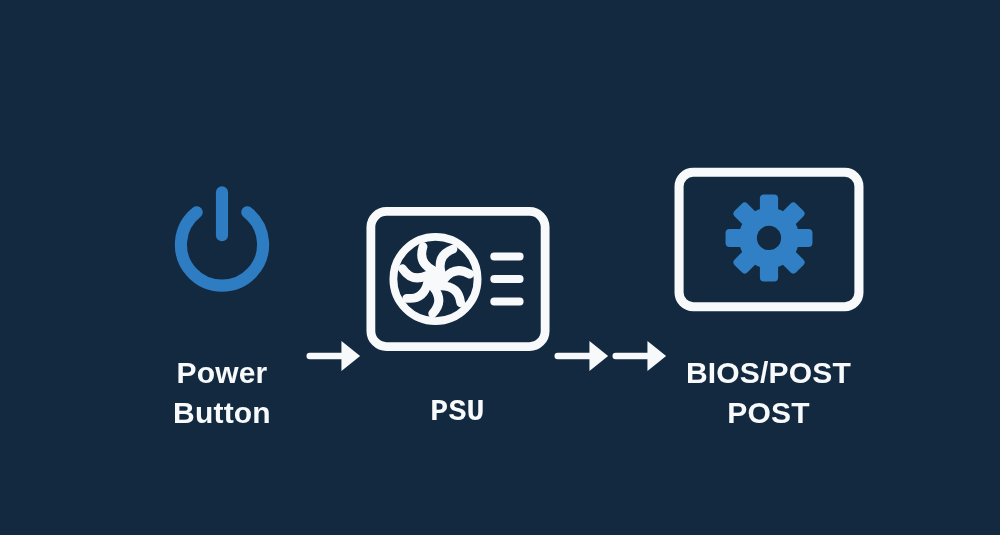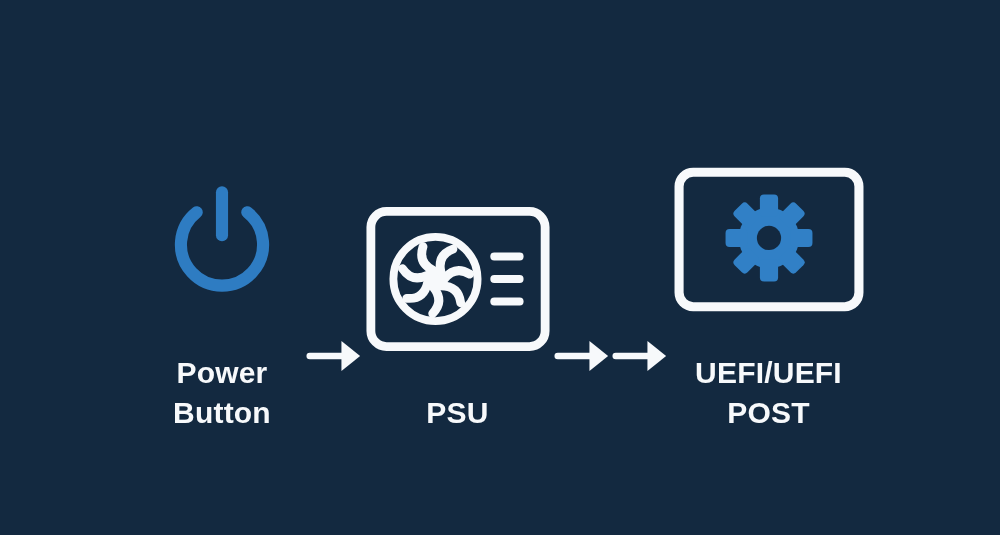--- a/index.html
+++ b/index.html
@@ -21,21 +21,21 @@
     gap: 0;
     padding-top: 163px;
     margin-left: 8px;
   }
   .step {
     display: flex;
     flex-direction: column;
     align-items: center;
   }
   .step-power { width: 165px; }
-  .step-psu   { width: 190px; }
+  .step-psu   { width: 190px; font-family: Liberation Mono, monospace; }
   .step-cpu   { width: 190px; }
   .step-bios  { width: 200px; }
   .icon-box {
     height: 152px;
     display: flex;
     align-items: center;
     justify-content: center;
   }
   .arrow-wrap {
     height: 152px;
@@ -131,17 +131,17 @@
           <rect x="86" y="28" width="18" height="22" rx="4" transform="rotate(90 95 71)"></rect>
           <rect x="86" y="28" width="18" height="22" rx="4" transform="rotate(135 95 71)"></rect>
           <rect x="86" y="28" width="18" height="22" rx="4" transform="rotate(180 95 71)"></rect>
           <rect x="86" y="28" width="18" height="22" rx="4" transform="rotate(225 95 71)"></rect>
           <rect x="86" y="28" width="18" height="22" rx="4" transform="rotate(270 95 71)"></rect>
           <rect x="86" y="28" width="18" height="22" rx="4" transform="rotate(315 95 71)"></rect>
         </g>
         <circle cx="95" cy="71" r="12" fill="#132940"></circle>
       </svg>
     </div>
-    <div class="step-label">UEFI/UEFI
+    <div class="step-label">BIOS/POST
 POST</div>
   </div>
 
 </div>
 
 </body></html>

